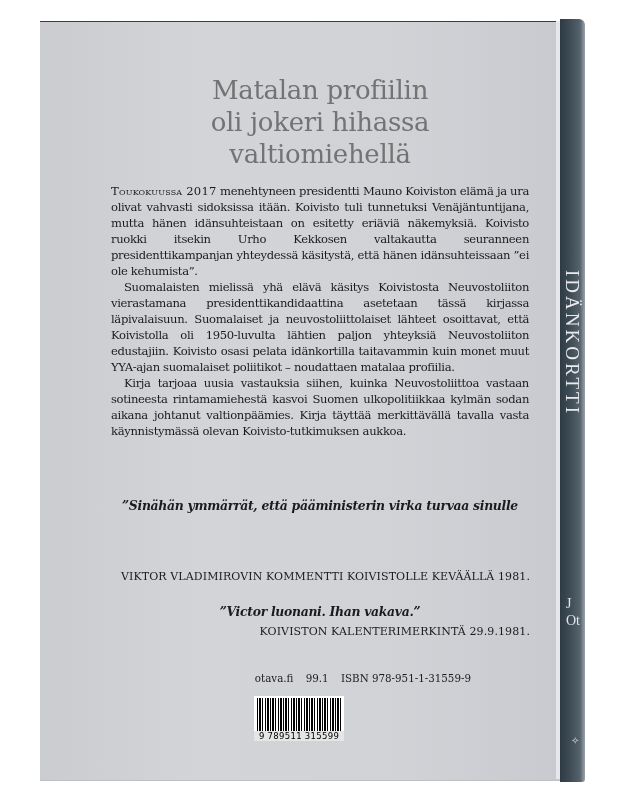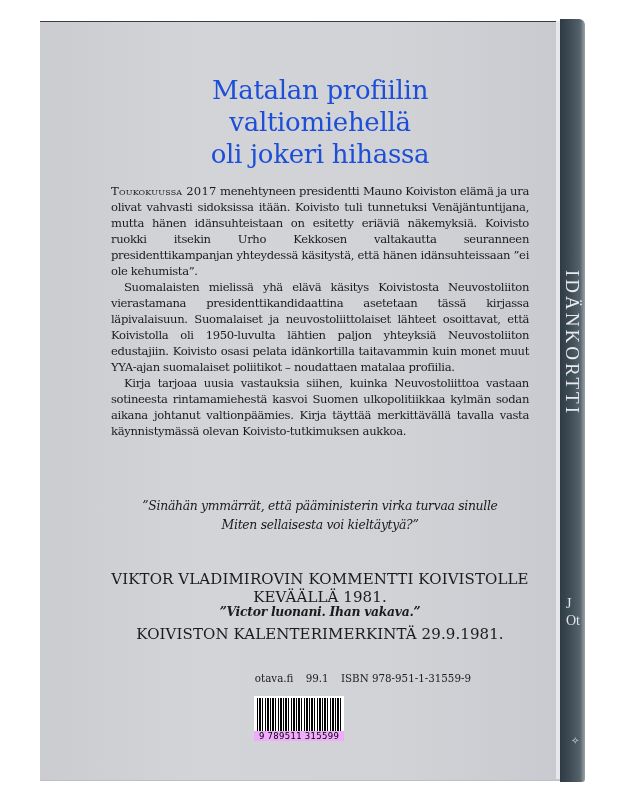--- a/index.html
+++ b/index.html
@@ -37,92 +37,91 @@
   }
   .spine-author {
     position:absolute; left:566px; top:595px; color:#e3e5e8;
     font-family:"Liberation Serif", serif; font-size:14px; line-height:17px;
   }
   .spine-logo {
     position:absolute; left:571px; top:735px; color:#d7d9dc; font-size:10px;
   }
   .headline {
     position:absolute; left:120px; top:74px; width:400px; text-align:center;
-    font-family:"DejaVu Serif", serif; font-size:26px; line-height:32px; color:#1d4ed8;
+    font-family:"DejaVu Serif", serif; font-size:26px; line-height:32px; color:#737373;
     letter-spacing:-0.3px;
   }
   .body-text {
     position:absolute; left:111px; top:183px; width:418px;
     font-family:"DejaVu Serif", serif; font-size:11.6px; line-height:16px; color:#1b1b1b;
     text-align:justify; letter-spacing:-0.35px;
   }
   .body-text p { margin:0; }
   .body-text p + p { text-indent:13px; }
   .smallcaps { font-variant:small-caps; letter-spacing:0.2px; }
   .quote {
     position:absolute; left:110px; width:420px; text-align:center;
     font-family:"DejaVu Serif", serif; font-style:italic; font-size:12.4px; line-height:18.5px; color:#1b1b1b;
     letter-spacing:-0.3px;
   }
   .quote-attr {
-    position:absolute; left:110px; width:420px; text-align:center;
-    font-family:"DejaVu Serif", serif; font-size:15px; color:#1b1b1b; letter-spacing:0.1px;
+    position:absolute; left:110px; width:420px; text-align:right;
+    font-family:"DejaVu Serif", serif; font-size:11px; color:#1b1b1b; letter-spacing:0.1px;
   }
   .pubinfo {
     position:absolute; left:180px; top:672px; width:300px; text-align:right;
     font-family:"DejaVu Serif", serif; font-size:10.3px; color:#1b1b1b;
   }
   .pubinfo span { margin-right:9px; }
   .barcode {
     position:absolute; left:254px; top:696px; width:90px; height:44px;
     background:#fff;
   }
   .bars {
     position:absolute; left:3px; top:2px; width:84px; height:34px;
     background: repeating-linear-gradient(90deg,
       #000 0px, #000 1px, #fff 1px, #fff 2px, #000 2px, #000 4px, #fff 4px, #fff 5px,
       #000 5px, #000 6px, #fff 6px, #fff 8px, #000 8px, #000 9px, #fff 9px, #fff 10px,
       #000 10px, #000 12px, #fff 12px, #fff 13px);
   }
   .barcode-num {
     position:absolute; left:0; top:35px; width:90px; text-align:center;
     font-family:"DejaVu Sans", sans-serif; font-size:8.5px; color:#000; letter-spacing:0.3px;
-    background:#f0abfc;
+    background:#e5e5e5;
   }
 </style>
 </head>
 <body>
 
 <div class="cover"></div>
 <div class="cover-edge"></div>
 <div class="spine"></div>
 <div class="spine-title">
     <span>IDÄNKORTTI</span>
   </div>
 <div class="spine-author">
   <div>J</div>
   <div>Ot</div>
 </div>
 <div class="spine-logo">✧</div>
 
 <div class="headline">
   <div>Matalan profiilin</div>
+  <div>oli jokeri hihassa</div>
   <div>valtiomiehellä</div>
-  <div>oli jokeri hihassa</div>
 </div>
 
 <div class="body-text">
   <p><span class="smallcaps">Toukokuussa 2017</span><span> menehtyneen presidentti Mauno Koiviston elämä ja ura olivat vahvasti sidoksissa itään. Koivisto tuli tunnetuksi Venäjäntuntijana, mutta hänen idänsuhteistaan on esitetty eriäviä näkemyksiä. Koivisto ruokki itsekin Urho Kekkosen valtakautta seuranneen presidenttikampanjan yhteydessä käsitystä, että hänen idänsuhteissaan ”ei ole kehumista”.</span></p>
   <p>Suomalaisten mielissä yhä elävä käsitys Koivistosta Neuvostoliiton vierastamana presidenttikandidaattina asetetaan tässä kirjassa läpivalaisuun. Suomalaiset ja neuvostoliittolaiset lähteet osoittavat, että Koivistolla oli 1950-luvulta lähtien paljon yhteyksiä Neuvostoliiton edustajiin. Koivisto osasi pelata idänkortilla taitavammin kuin monet muut YYA-ajan suomalaiset poliitikot – noudattaen matalaa profiilia.</p>
   <p>Kirja tarjoaa uusia vastauksia siihen, kuinka Neuvostoliittoa vastaan sotineesta rintamamiehestä kasvoi Suomen ulkopolitiikkaa kylmän sodan aikana johtanut valtionpäämies. Kirja täyttää merkittävällä tavalla vasta käynnistymässä olevan Koivisto-tutkimuksen aukkoa.</p>
 </div>
 
-<div class="quote" style="top:497px;">
+<div class="quote" style="top:497px;font-weight:bold;">
   <div>”Sinähän ymmärrät, että pääministerin virka turvaa sinulle</div>
-  <div>Miten sellaisesta voi kieltäytyä?”</div>
 </div>
 <div class="quote-attr" style="top:570px;">VIKTOR VLADIMIROVIN KOMMENTTI KOIVISTOLLE KEVÄÄLLÄ 1981.</div>
 
 <div class="quote" style="top:603px;font-weight:bold;">
   <div>”Victor luonani. Ihan vakava.”</div>
 </div>
 <div class="quote-attr" style="top:625px;">KOIVISTON KALENTERIMERKINTÄ 29.9.1981.</div>
 
 <div class="pubinfo">
   <span style="margin-left:28px;">otava.fi</span>

